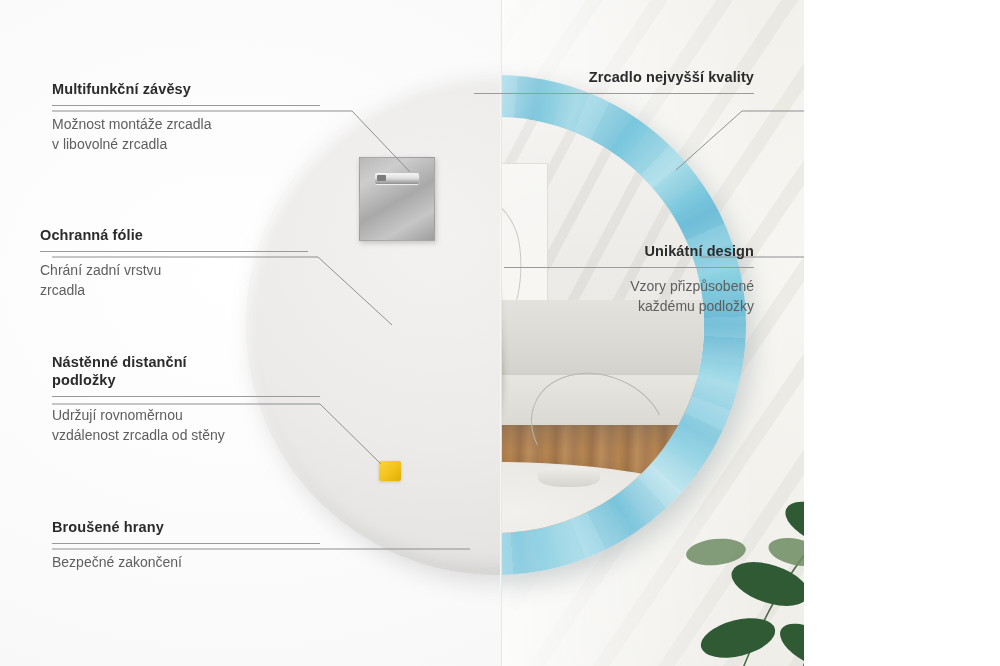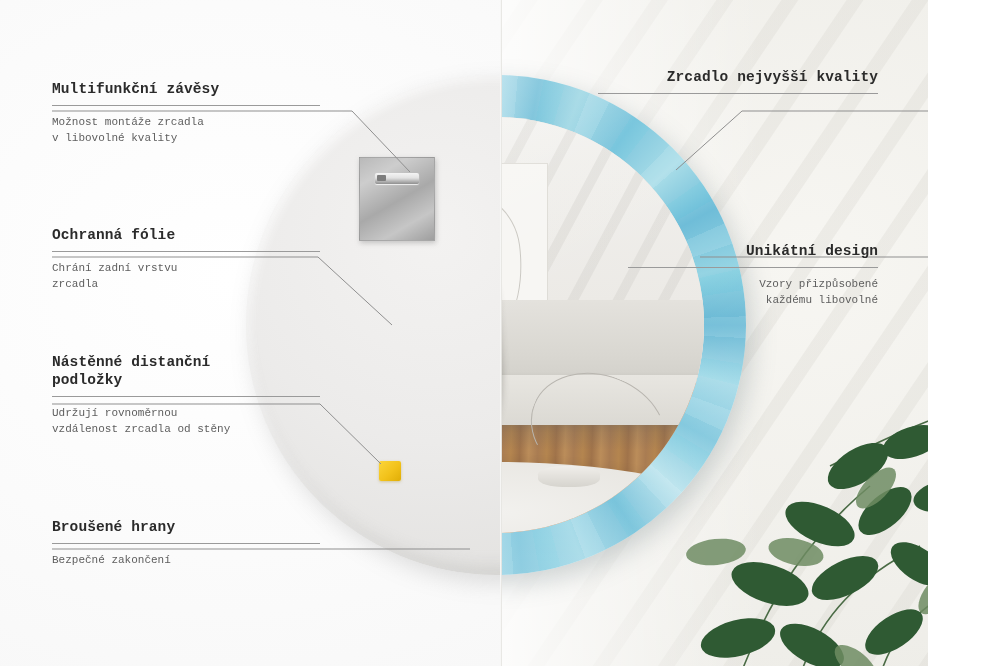--- a/index.html
+++ b/index.html
@@ -1,21 +1,21 @@
 <!DOCTYPE html>
 <html><head>
 <meta charset="utf-8">
 <style>
   html,body{margin:0;padding:0;}
   body{
     width:1000px;height:666px;overflow:hidden;
     font-family:"Liberation Sans","DejaVu Sans",sans-serif;
     background:#ffffff;
   }
-  #stage{position:relative;width:928px;height:666px;overflow:hidden;background:#fdba74;font-family:Liberation Mono, monospace;}
+  #stage{position:relative;width:804px;height:666px;overflow:hidden;background:#fdba74;}
 
   
   .bg-left{
     position:absolute;left:0;top:0;width:501px;height:666px;
     background:
       radial-gradient(ellipse 620px 500px at 46% 42%, #ffffff 0%, #fbfbfb 55%, #f7f7f7 100%);
   }
   .bg-right{
     position:absolute;left:501px;top:0;width:499px;height:666px;
     background:
@@ -168,21 +168,21 @@
   
   .plant{position:absolute;right:-10px;bottom:-10px;width:330px;height:330px;pointer-events:none;}
 
   
   .callout{position:absolute;}
   .callout h3{
     margin:0 0 7px 0;font-size:14.5px;font-weight:bold;color:#2b2b2b;letter-spacing:.1px;line-height:1.25;
   }
   .callout .rule{height:1px;background:#9a9a9a;width:100%;}
   .callout p{
-    margin:9px 0 0 0;font-size:11px;color:#5e5e5e;line-height:1.42;font-weight:normal;
+    margin:9px 0 0 0;font-size:14px;color:#5e5e5e;line-height:1.42;font-weight:normal;
   }
   .left-callout{text-align:left;}
   .right-callout{text-align:right;}
 
   .lines{position:absolute;left:0;top:0;width:1000px;height:666px;pointer-events:none;}
 </style>
 </head>
 <body>
 
 <div id="stage">
@@ -277,24 +277,24 @@
       <path d="M52 404 H320 L381 464"></path>
       <path d="M52 549 H470"></path>
       <path d="M950 111 H742 L676 170"></path>
       <path d="M950 257 H700"></path>
     </g>
   </svg>
 
   <div class="callout left-callout" style="left:52px;top:80px;width:268px;">
     <h3>Multifunkční závěsy</h3>
     <div class="rule"></div>
-    <p><span>Možnost montáže zrcadla</span><br><span>v libovolné kvality</span></p>
-  </div>
-
-  <div class="callout left-callout" style="left:52px;top:226px;width:268px;">
+    <p><span>Možnost montáže zrcadla</span><br><span>v libovolné zrcadla</span></p>
+  </div>
+
+  <div class="callout left-callout" style="left:40px;top:226px;width:268px;">
     <h3>Ochranná fólie</h3>
     <div class="rule"></div>
     <p><span>Chrání zadní vrstvu</span><br><span>zrcadla</span></p>
   </div>
 
   <div class="callout left-callout" style="left:52px;top:353px;width:268px;">
     <h3><span>Nástěnné distanční</span><br><span>podložky</span></h3>
     <div class="rule"></div>
     <p><span>Udržují rovnoměrnou</span><br><span>vzdálenost zrcadla od stěny</span></p>
   </div>
@@ -306,16 +306,16 @@
   </div>
 
   <div class="callout right-callout" style="right:50px;top:68px;width:280px;">
     <h3>Zrcadlo nejvyšší kvality</h3>
     <div class="rule"></div>
   </div>
 
   <div class="callout right-callout" style="right:50px;top:226px;width:250px;margin-top:16px;">
     <h3>Unikátní design</h3>
     <div class="rule"></div>
-    <p><span>Vzory přizpůsobené</span><br><span>každému libovolné</span></p>
+    <p><span>Vzory přizpůsobené</span><br><span>každému podložky</span></p>
   </div>
 
 </div>
 
 </body></html>

